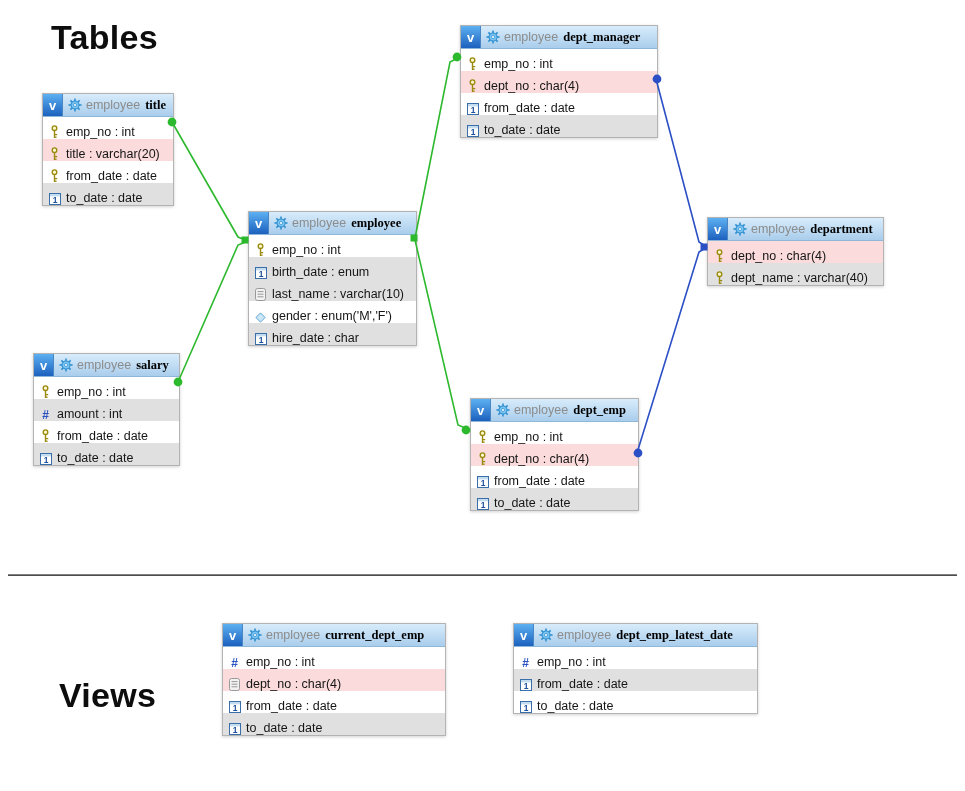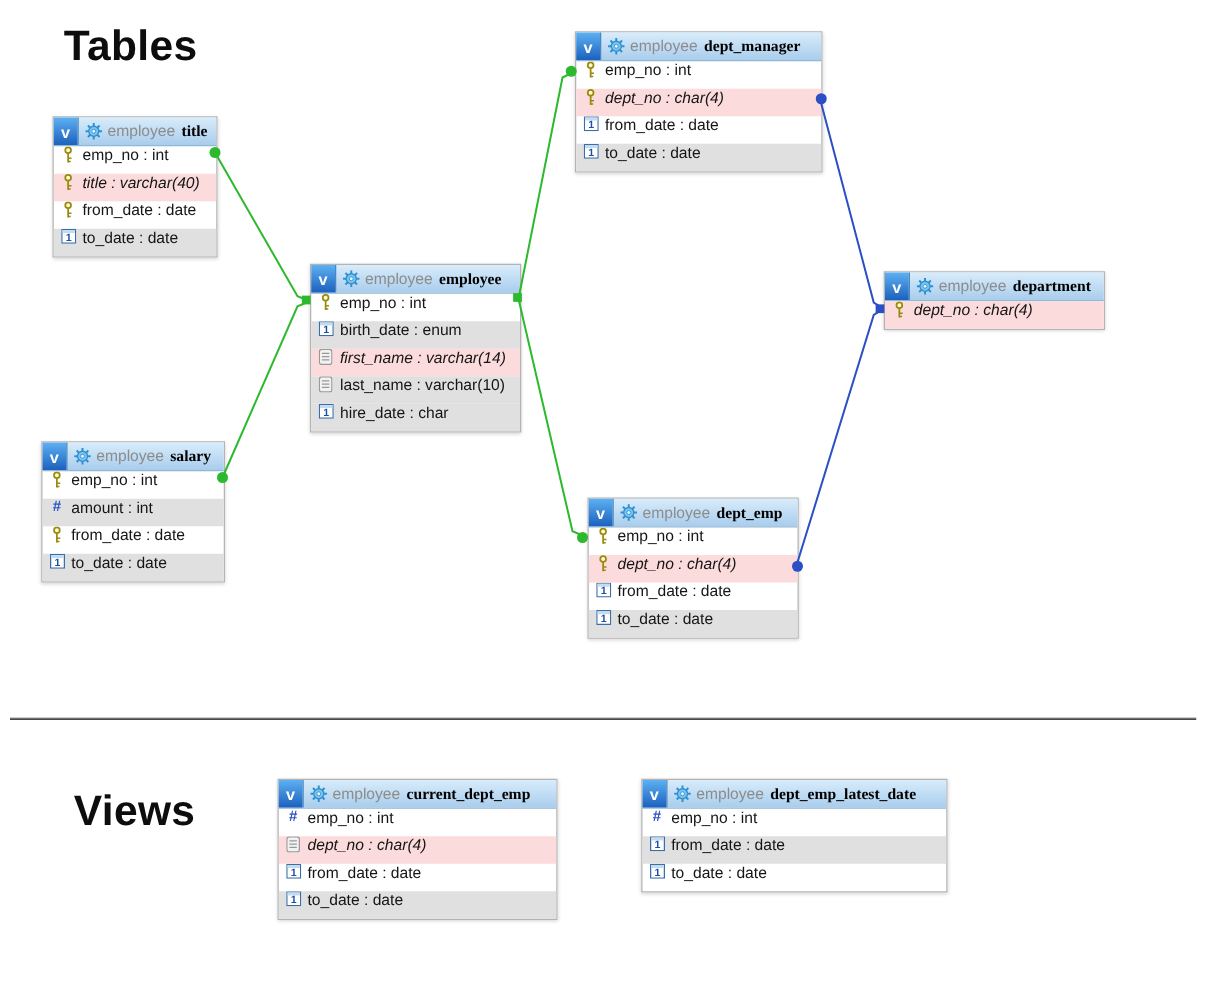--- a/index.html
+++ b/index.html
@@ -5,44 +5,44 @@
   html,body{margin:0;padding:0;background:#fff;}
   .canvas{
     position:relative;width:965px;height:791px;background:#ffffff;
     font-family:"Liberation Sans",sans-serif;overflow:hidden;
   }
   .heading{
     position:absolute;margin:0;font-size:34px;font-weight:bold;color:#0d0d0d;
     letter-spacing:.3px;
   }
   .tables-heading{left:51px;top:18px;}
-  .views-heading{left:59px;top:630px;}
+  .views-heading{left:59px;top:676px;}
   .divider{position:absolute;left:8px;top:574px;width:949px;height:2px;
     background:linear-gradient(#9a9a9a,#333);}
   
   .tbl{
     position:absolute;background:#fff;border:1px solid #b3b3b3;
     box-shadow:0 1px 3px rgba(0,0,0,.18);font-size:12.5px;
   }
   .hdr{
     display:flex;align-items:center;height:22px;
     background:linear-gradient(var(--hdr-top),var(--hdr-bot));
     border-bottom:1px solid #8fb7d8;
   }
   .vbadge{
     width:20px;height:22px;flex:none;display:flex;align-items:center;justify-content:center;
     background:linear-gradient(#5db0f2,#1c61be);color:#fff;font-weight:bold;font-size:13px;
     border-right:1px solid #4a86c4;box-sizing:border-box;
   }
   .gear{flex:none;display:flex;margin:0 4px 0 5px;}
   .schema{color:#8c8c8c;margin-right:5px;white-space:nowrap;}
   .tname{font-weight:bold;color:#000;white-space:nowrap;font-family:Liberation Serif, serif;}
-  .row{display:flex;align-items:flex-start;height:22px;white-space:nowrap;overflow:hidden;color:#151515;}
+  .row{display:flex;align-items:flex-end;height:22px;white-space:nowrap;overflow:hidden;color:#151515;}
   .row.gray{background:var(--row-gray);}
-  .row.pink{background:var(--row-pink);font-style:italic;}
+  .row.pink{background:var(--row-pink);}
   .ic{width:15px;flex:none;display:flex;justify-content:center;align-items:center;margin:0 4px 0 4px;}
   .numglyph{color:#2a52c0;font-weight:bold;font-size:12px;line-height:1;}
   #wires{position:absolute;left:0;top:0;width:965px;height:791px;pointer-events:none;}
   #nodes{position:absolute;left:0;top:0;}
 </style>
 </head>
 <body>
 
 <div class="canvas">
   <h1 class="heading tables-heading">Tables</h1>
@@ -82,21 +82,21 @@
         </div>
         <div class="row pink">
           <span class="ic">
             <svg width="9" height="14" viewBox="0 0 9 14">
     <circle cx="4.5" cy="3.2" r="2.3" fill="#fffbd0" stroke="#9a8a10" stroke-width="1.4"></circle>
     <line x1="4.5" y1="5.6" x2="4.5" y2="13" stroke="#9a8a10" stroke-width="1.4"></line>
     <line x1="4.5" y1="9.6" x2="7.2" y2="9.6" stroke="#9a8a10" stroke-width="1.3"></line>
     <line x1="4.5" y1="12.2" x2="6.6" y2="12.2" stroke="#9a8a10" stroke-width="1.3"></line>
             </svg>
           </span>
-          <span>title : varchar(40)</span>
+          <span>title : varchar(20)</span>
         </div>
         <div class="row">
           <span class="ic">
             <svg width="9" height="14" viewBox="0 0 9 14">
     <circle cx="4.5" cy="3.2" r="2.3" fill="#fffbd0" stroke="#9a8a10" stroke-width="1.4"></circle>
     <line x1="4.5" y1="5.6" x2="4.5" y2="13" stroke="#9a8a10" stroke-width="1.4"></line>
     <line x1="4.5" y1="9.6" x2="7.2" y2="9.6" stroke="#9a8a10" stroke-width="1.3"></line>
     <line x1="4.5" y1="12.2" x2="6.6" y2="12.2" stroke="#9a8a10" stroke-width="1.3"></line>
             </svg>
           </span>
@@ -214,42 +214,39 @@
         <div class="row gray">
           <span class="ic">
             <svg width="12" height="12" viewBox="0 0 12 12">
     <rect x="0.5" y="0.5" width="11" height="11" fill="#ffffff" stroke="#3a6ea8"></rect>
     <rect x="1" y="1" width="10" height="2.4" fill="#c4dcf0"></rect>
     <text x="6" y="9.6" font-size="8.5" font-weight="bold" fill="#1c4f9c" text-anchor="middle" font-family="Liberation Sans, sans-serif">1</text>
             </svg>
           </span>
           <span>birth_date : enum</span>
         </div>
-        <div class="row pink">
+        <div class="row gray">
           <span class="ic">
             <svg width="11" height="13" viewBox="0 0 11 13">
     <rect x="0.5" y="0.5" width="10" height="12" rx="2" fill="#f2f2f2" stroke="#999"></rect>
     <line x1="2.5" y1="3.6" x2="8.5" y2="3.6" stroke="#999"></line>
     <line x1="2.5" y1="6.2" x2="8.5" y2="6.2" stroke="#999"></line>
     <line x1="2.5" y1="8.8" x2="8.5" y2="8.8" stroke="#999"></line>
             </svg>
           </span>
-          <span>first_name : varchar(14)</span>
-        </div>
-        <div class="row gray">
-          <span class="ic">
-            <svg width="11" height="13" viewBox="0 0 11 13">
-    <rect x="0.5" y="0.5" width="10" height="12" rx="2" fill="#f2f2f2" stroke="#999"></rect>
-    <line x1="2.5" y1="3.6" x2="8.5" y2="3.6" stroke="#999"></line>
-    <line x1="2.5" y1="6.2" x2="8.5" y2="6.2" stroke="#999"></line>
-    <line x1="2.5" y1="8.8" x2="8.5" y2="8.8" stroke="#999"></line>
-            </svg>
-          </span>
           <span>last_name : varchar(10)</span>
         </div>
+        <div class="row">
+          <span class="ic">
+            <svg width="11" height="11" viewBox="0 0 11 11">
+    <polygon points="5.5,0.9 10.1,5.5 5.5,10.1 0.9,5.5" fill="#cce7f8" stroke="#5ba3cf"></polygon>
+            </svg>
+          </span>
+          <span>gender : enum('M','F')</span>
+        </div>
         <div class="row gray">
           <span class="ic">
             <svg width="12" height="12" viewBox="0 0 12 12">
     <rect x="0.5" y="0.5" width="11" height="11" fill="#ffffff" stroke="#3a6ea8"></rect>
     <rect x="1" y="1" width="10" height="2.4" fill="#c4dcf0"></rect>
     <text x="6" y="9.6" font-size="8.5" font-weight="bold" fill="#1c4f9c" text-anchor="middle" font-family="Liberation Sans, sans-serif">1</text>
             </svg>
           </span>
           <span>hire_date : char</span>
         </div>
@@ -405,20 +402,31 @@
         <div class="row pink">
           <span class="ic">
             <svg width="9" height="14" viewBox="0 0 9 14">
     <circle cx="4.5" cy="3.2" r="2.3" fill="#fffbd0" stroke="#9a8a10" stroke-width="1.4"></circle>
     <line x1="4.5" y1="5.6" x2="4.5" y2="13" stroke="#9a8a10" stroke-width="1.4"></line>
     <line x1="4.5" y1="9.6" x2="7.2" y2="9.6" stroke="#9a8a10" stroke-width="1.3"></line>
     <line x1="4.5" y1="12.2" x2="6.6" y2="12.2" stroke="#9a8a10" stroke-width="1.3"></line>
             </svg>
           </span>
           <span>dept_no : char(4)</span>
+        </div>
+        <div class="row gray">
+          <span class="ic">
+            <svg width="9" height="14" viewBox="0 0 9 14">
+    <circle cx="4.5" cy="3.2" r="2.3" fill="#fffbd0" stroke="#9a8a10" stroke-width="1.4"></circle>
+    <line x1="4.5" y1="5.6" x2="4.5" y2="13" stroke="#9a8a10" stroke-width="1.4"></line>
+    <line x1="4.5" y1="9.6" x2="7.2" y2="9.6" stroke="#9a8a10" stroke-width="1.3"></line>
+    <line x1="4.5" y1="12.2" x2="6.6" y2="12.2" stroke="#9a8a10" stroke-width="1.3"></line>
+            </svg>
+          </span>
+          <span>dept_name : varchar(40)</span>
         </div>
       </div>
       <div class="tbl" style="left: 222px; top: 623px; width: 222px;">
         <div class="hdr">
           <span class="vbadge">v</span>
           <span class="gear">
             <svg width="14" height="14" viewBox="0 0 16 16">
   <g stroke="#2f8fd0" stroke-width="1.8">
     <line x1="8" y1="0.5" x2="8" y2="4"></line>
                 <line x1="8" y1="12" x2="8" y2="15.5"></line>

